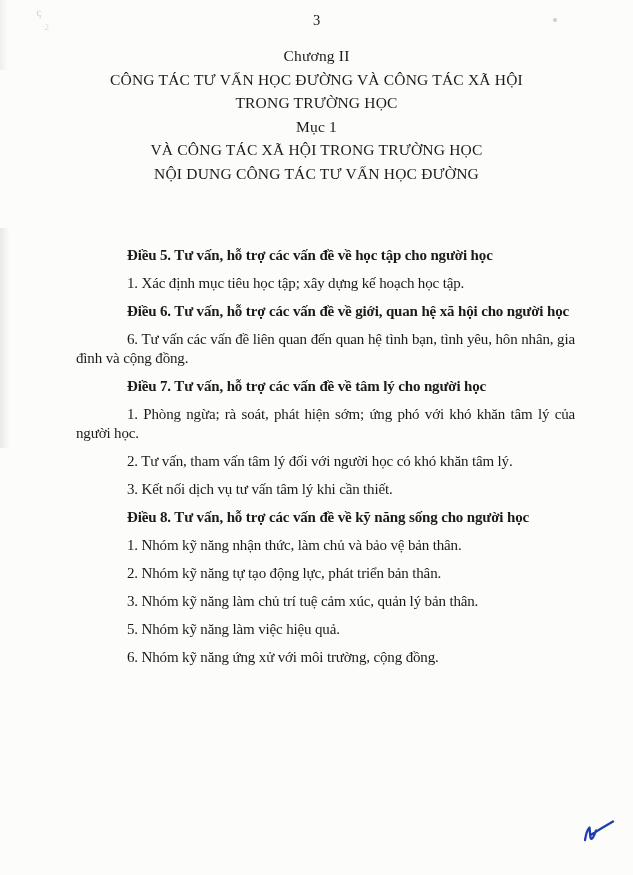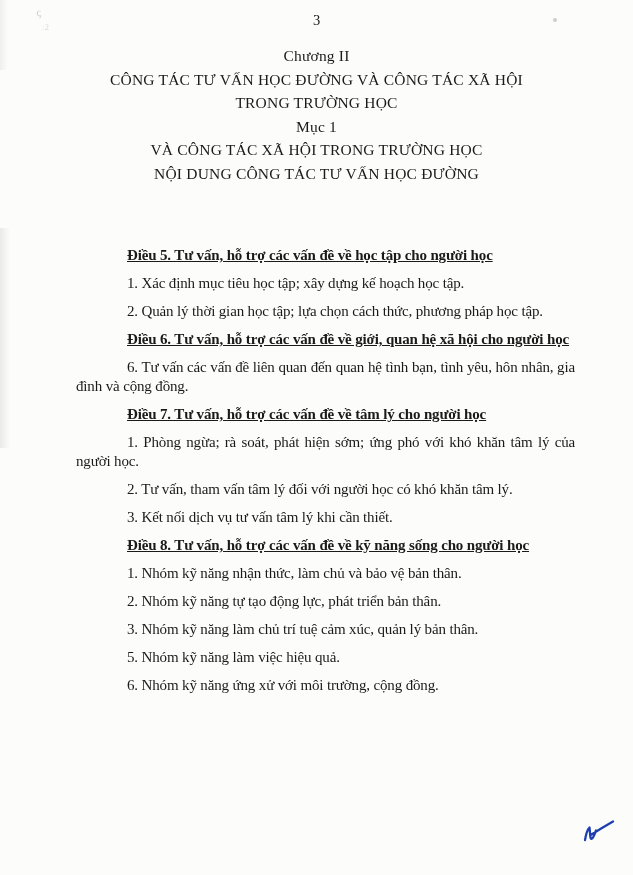--- a/index.html
+++ b/index.html
@@ -22,21 +22,21 @@
     text-align:center;font-weight:normal;
   }
   .h-line{font-size:15.5px;line-height:23.5px;letter-spacing:.2px;}
   .section-label{}
   .body-block{
     position:absolute;top:246px;left:76px;right:58px;
     font-size:15px;line-height:19px;letter-spacing:-0.15px;
     text-align:justify;
   }
   .body-block p{margin:0 0 9px 0;text-indent:51px;}
-  .article-heading{font-weight:bold;text-align:left;text-decoration:underline;}
+  .article-heading{font-weight:bold;text-align:left;}
   .ink-mark{position:absolute;left:578px;top:818px;width:42px;height:30px;}
   .ink-mark path{fill:none;stroke-width:2.3;stroke-linecap:round;stroke-linejoin:round;}
   .smudge{position:absolute;color:#9a9a9a;opacity:.5;}
   .smudge-tl{left:36px;top:6px;font-size:11px;transform:rotate(-12deg);}
   .smudge-tl2{left:42px;top:22px;font-size:9px;opacity:.35;}
   .smudge-tr{left:553px;top:18px;width:4px;height:4px;background:#aeaeae;border-radius:50%;opacity:.6;}
   .edge-shade{
     position:absolute;left:0;top:228px;width:10px;height:220px;
     background:linear-gradient(to right,rgba(150,150,150,.18),rgba(150,150,150,0));
   }
@@ -64,21 +64,20 @@
     <div class="h-line">CÔNG TÁC TƯ VẤN HỌC ĐƯỜNG VÀ CÔNG TÁC XÃ HỘI</div>
     <div class="h-line">TRONG TRƯỜNG HỌC</div>
     <div class="h-line section-label">Mục 1</div>
     <div class="h-line">VÀ CÔNG TÁC XÃ HỘI TRONG TRƯỜNG HỌC</div>
     <div class="h-line">NỘI DUNG CÔNG TÁC TƯ VẤN HỌC ĐƯỜNG</div>
   </div>
 
   <div class="body-block">
     <p class="article-heading">Điều 5. Tư vấn, hỗ trợ các vấn đề về học tập cho người học</p>
     <p>1. Xác định mục tiêu học tập; xây dựng kế hoạch học tập.</p>
-    <p>2. Quản lý thời gian học tập; lựa chọn cách thức, phương pháp học tập.</p>
 
     <p class="article-heading">Điều 6. Tư vấn, hỗ trợ các vấn đề về giới, quan hệ xã hội cho người học</p>
     <p>6. Tư vấn các vấn đề liên quan đến quan hệ tình bạn, tình yêu, hôn nhân, gia đình và cộng đồng.</p>
 
     <p class="article-heading">Điều 7. Tư vấn, hỗ trợ các vấn đề về tâm lý cho người học</p>
     <p>1. Phòng ngừa; rà soát, phát hiện sớm; ứng phó với khó khăn tâm lý của người học.</p>
     <p>2. Tư vấn, tham vấn tâm lý đối với người học có khó khăn tâm lý.</p>
     <p>3. Kết nối dịch vụ tư vấn tâm lý khi cần thiết.</p>
 
     <p class="article-heading">Điều 8. Tư vấn, hỗ trợ các vấn đề về kỹ năng sống cho người học</p>

